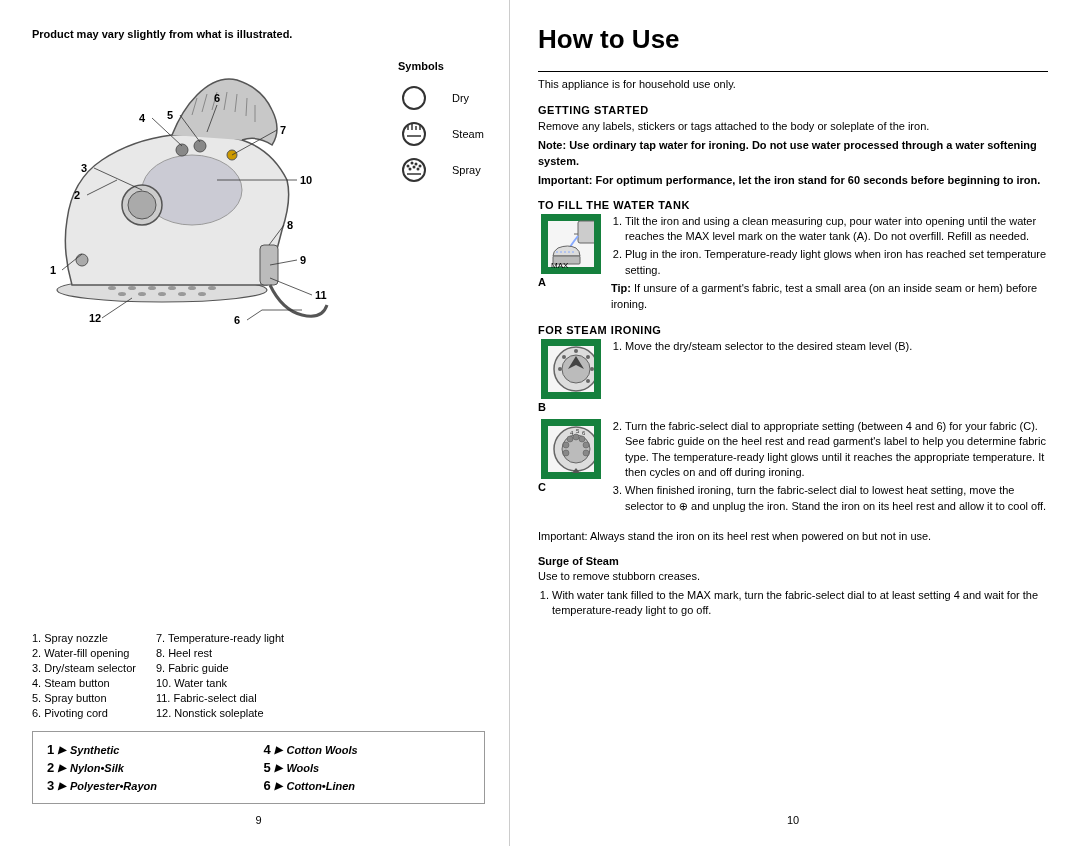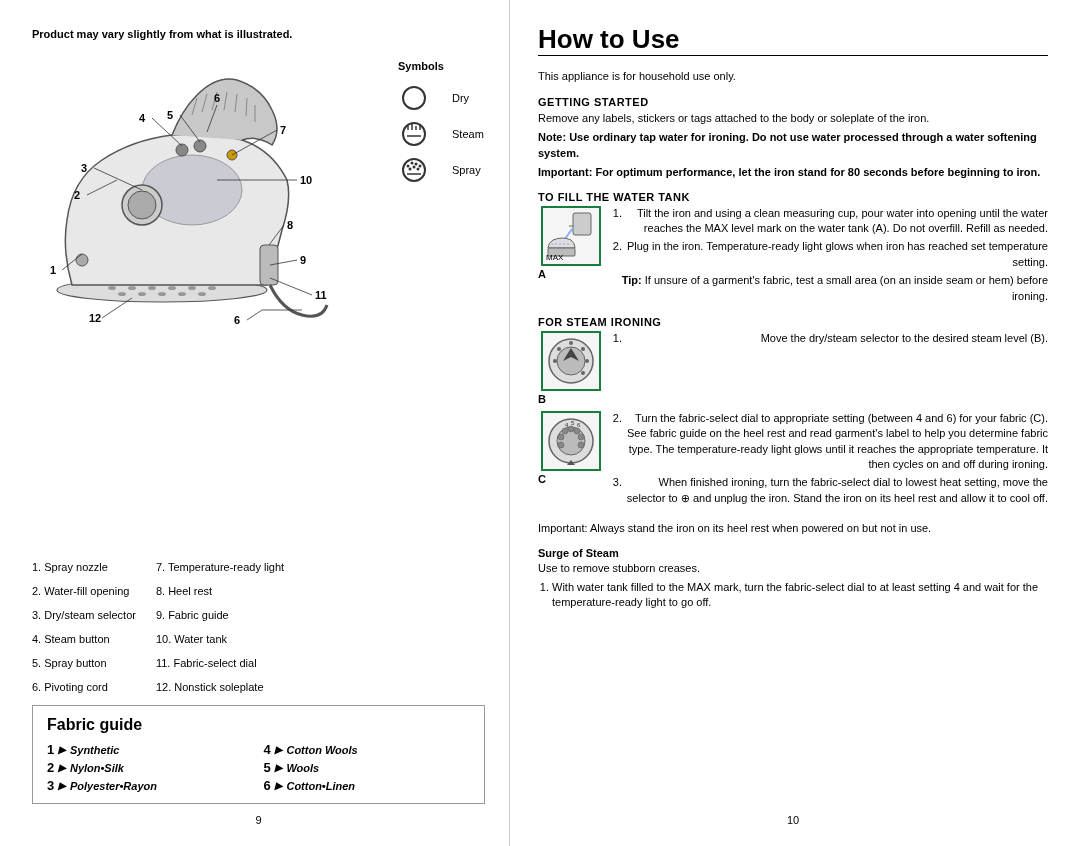--- a/index.html
+++ b/index.html
@@ -82,21 +82,21 @@
     .parts-list {
       display: flex;
       gap: 20px;
       margin-top: 10px;
       font-size: 11px;
     }
 
     .parts-col {
       display: flex;
       flex-direction: column;
-      gap: 12px;
+      gap: 3px;
     }
 
     .fabric-guide-box {
       border: 1px solid #999;
       padding: 10px 14px 10px 14px;
       margin-top: 12px;
     }
 
     .fabric-guide-title {
       font-size: 16px;
@@ -133,23 +133,23 @@
     .page-number {
       text-align: center;
       font-size: 11px;
       margin-top: 10px;
     }
 
     
     .how-to-use-title {
       font-size: 26px;
       font-weight: bold;
-      margin-bottom: 14px;
+      margin-bottom: 6px;
       border-bottom: 1px solid #000;
-      padding-bottom: 0;
+      padding-bottom: 16px;
     }
 
     .intro-text {
       font-size: 11px;
       margin-bottom: 8px;
     }
 
     .section-heading {
       font-size: 11px;
       font-weight: bold;
@@ -182,39 +182,38 @@
       width: 65px;
       flex-shrink: 0;
       display: flex;
       flex-direction: column;
       align-items: center;
     }
 
     .instr-image-box {
       width: 60px;
       height: 60px;
-      border: 2px solid #15803d;
+      border: 7px solid #15803d;
       background: #f5f5f5;
       display: flex;
       align-items: center;
       justify-content: center;
       font-size: 9px;
       color: #666;
     }
 
     .instr-label {
       font-size: 11px;
       font-weight: bold;
       margin-top: 2px;
       align-self: flex-start;
     }
 
     .instr-content {
       flex: 1;
-      text-align: right;
     }
 
     .numbered-list {
       margin-left: 14px;
       font-size: 11px;
       line-height: 1.4;
     }
 
     .numbered-list li {
       margin-bottom: 3px;
@@ -396,21 +395,20 @@
       <span>7.  Temperature-ready light</span>
       <span>8.  Heel rest</span>
       <span>9.  Fabric guide</span>
       <span>10.  Water tank</span>
       <span>11.  Fabric-select dial</span>
       <span>12.  Nonstick soleplate</span>
     </div>
   </div>
 
   <div class="fabric-guide-box">
-    <div class="fabric-guide-title">Fabric guide</div>
     <div class="fabric-grid">
       <div class="fabric-item">
         <span class="fabric-num">1</span>
         <span class="fabric-arrow">▶</span>
         <span>Synthetic</span>
       </div>
       <div class="fabric-item">
         <span class="fabric-num">4</span>
         <span class="fabric-arrow">▶</span>
         <span>Cotton Wools</span>
@@ -443,21 +441,21 @@
 
 <div class="page-right">
   <div class="how-to-use-title">How to Use</div>
 
   <div class="intro-text">This appliance is for household use only.</div>
 
   <div class="section-heading">Getting Started</div>
   <div class="body-text">Remove any labels, stickers or tags attached to the body or soleplate of the iron.</div>
 
   <div class="bold-note">Note: Use ordinary tap water for ironing. Do not use water processed through a water softening system.</div>
-  <div class="bold-note">Important: For optimum performance, let the iron stand for 80 seconds before beginning to iron.</div>
+  <div class="bold-note">Important: For optimum performance, let the iron stand for 60 seconds before beginning to iron.</div>
 
   <div class="section-heading">To Fill The Water Tank</div>
   <div class="instruction-block">
     <div class="instr-image">
       <div class="instr-image-box">
 
         <svg width="56" height="56">
 
           <rect x="30" y="5" width="18" height="22" rx="2" fill="#ccc" stroke="#666" stroke-width="1"></rect>
           <line x1="26" y1="18" x2="30" y2="18" stroke="#666" stroke-width="1"></line>

